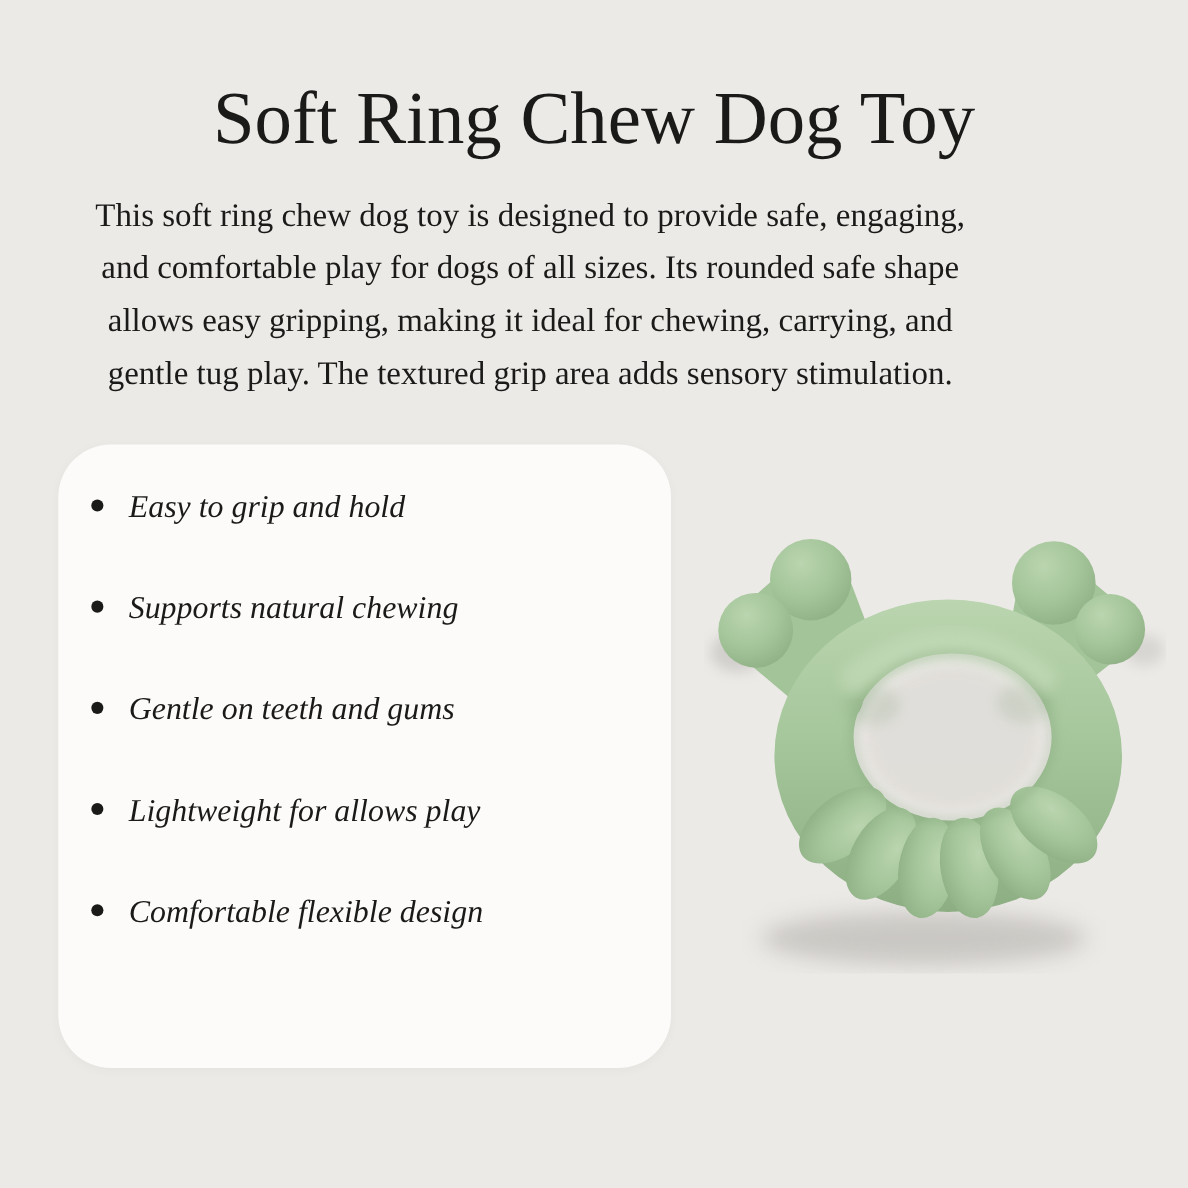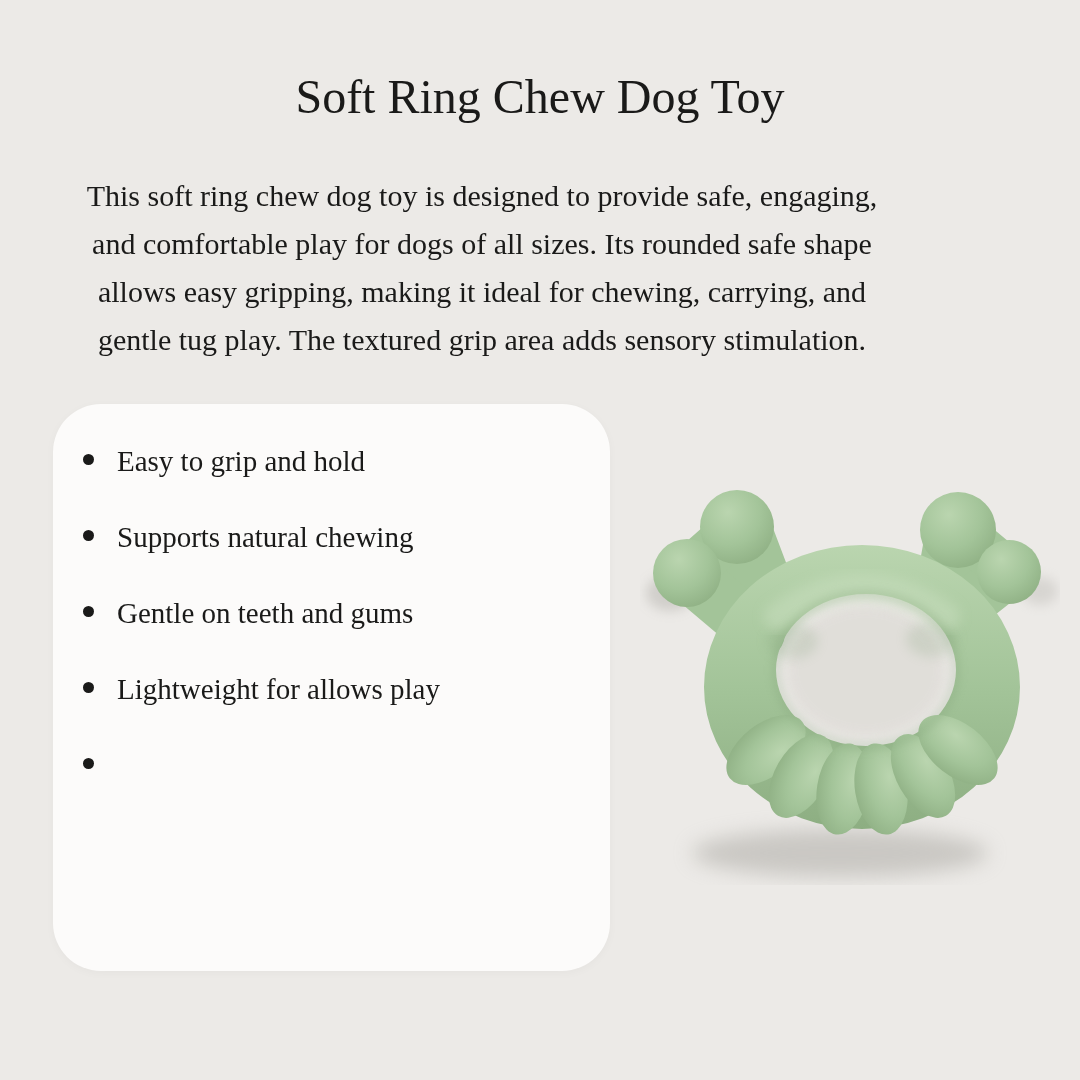--- a/index.html
+++ b/index.html
@@ -18,21 +18,21 @@
     position: relative;
     width: 1080px; height: 1080px;
     background: var(--background);
     overflow: hidden;
   }
   .title {
     position: absolute;
     top: 72px; left: 0; width: 1080px;
     margin: 0;
     text-align: center;
-    font-size: 48px;
+    font-size: 68px;
     line-height: 1.05;
     font-weight: 400;
     letter-spacing: 0px;
     color: var(--text);
   }
   .desc {
     position: absolute;
     top: 172px; left: 0; width: 964px;
     text-align: center;
     font-size: 30px;
@@ -46,21 +46,22 @@
     background: var(--card);
     border-radius: 48px;
     box-shadow: 0 2px 10px rgba(0,0,0,0.03);
   }
   .features {
     list-style: none;
     margin: 0;
     padding: 42px 30px 0 30px;
     display: flex;
     flex-direction: column;
-    gap: 46px;
+    gap: 62px;
+    font-style: italic;
   }
   .feature {
     display: flex;
     align-items: center;
     height: 30px;
     font-size: 29px;
     color: var(--text);
     white-space: nowrap;
   }
   .dot {
@@ -104,20 +105,21 @@
       <li class="feature">
         <span class="dot"></span>
         <span>Gentle on teeth and gums</span>
       </li>
       <li class="feature">
         <span class="dot"></span>
         <span>Lightweight for allows play</span>
       </li>
       <li class="feature">
         <span class="dot"></span>
+        <span>Comfortable flexible design</span>
       </li>
     </ul>
   </div>
 
   <svg class="toy" viewBox="0 0 420 420" aria-hidden="true">
     <defs>
       <radialGradient id="knobGrad" cx="0.38" cy="0.30" r="0.80">
         <stop offset="0" stop-color="#BAD5AF"></stop>
         <stop offset="0.55" stop-color="#A3C499"></stop>
         <stop offset="1" stop-color="#8DAE82"></stop>

